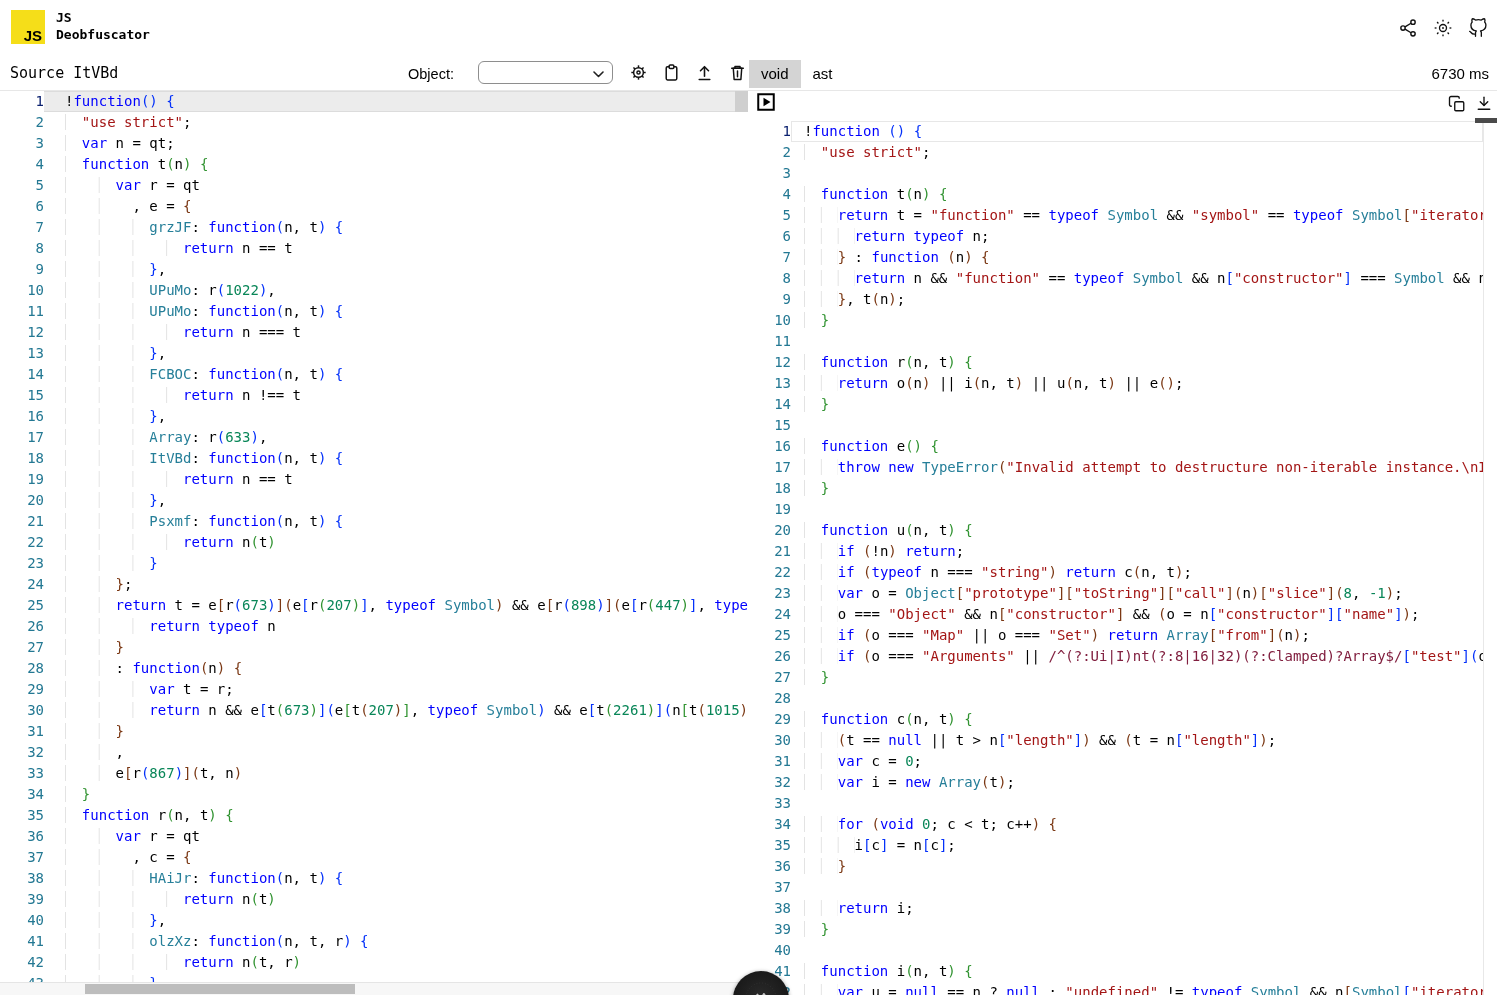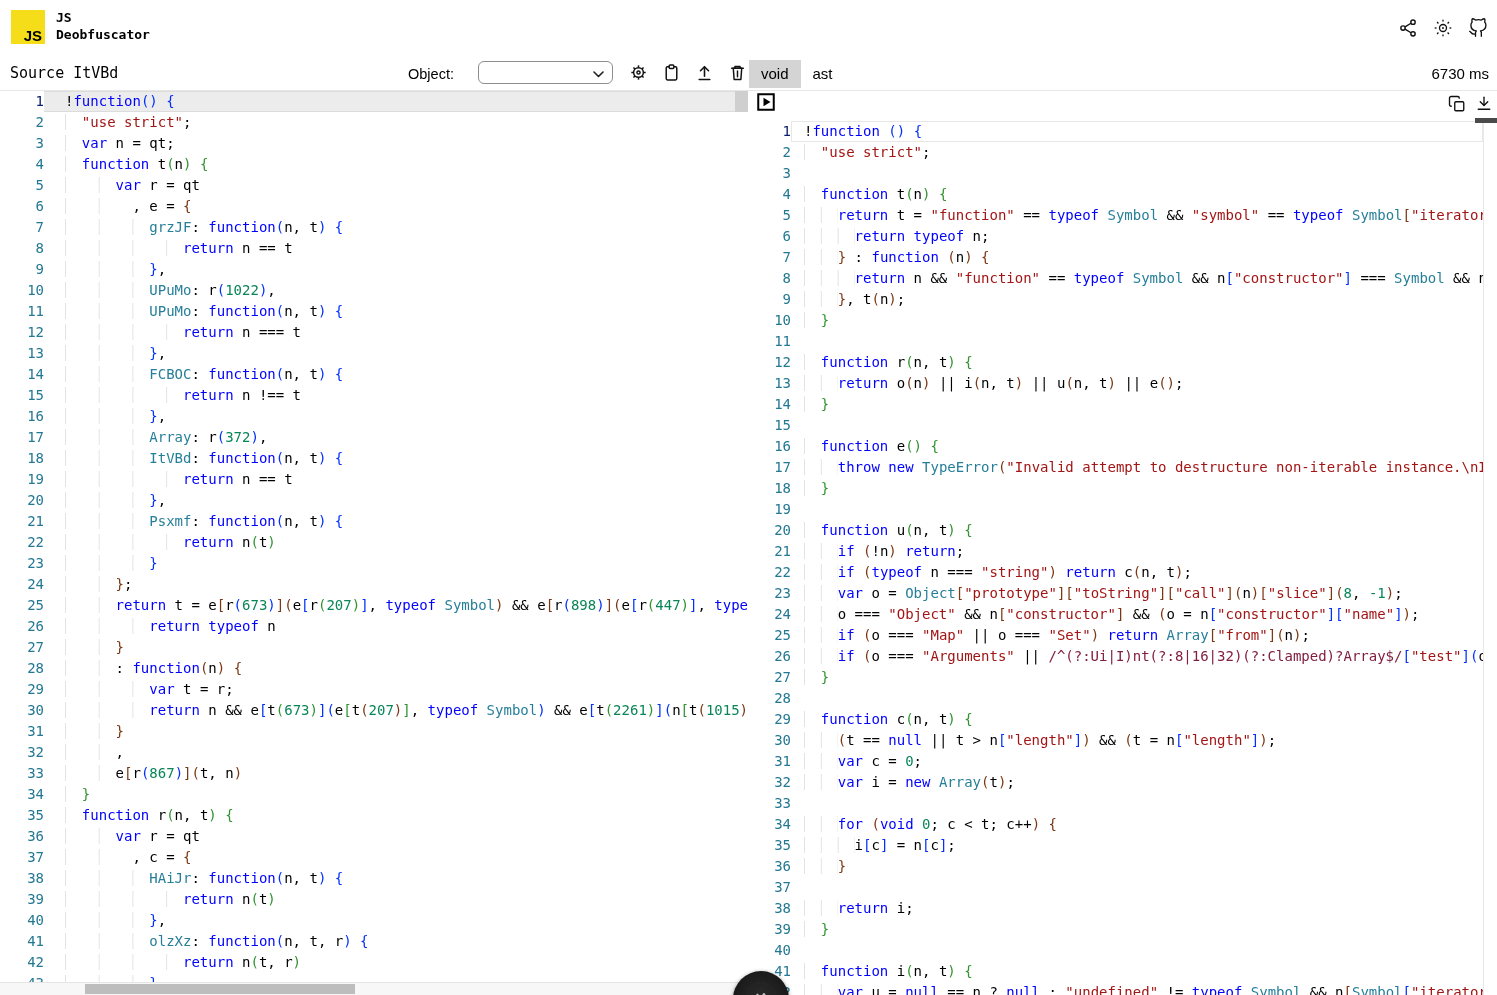--- a/index.html
+++ b/index.html
@@ -177,21 +177,21 @@
       <div class="row"><span class="ln" style="width:44px;color:#237893">7</span><span class="code" style="padding-left:21px;color:#000000"><span class="ig" style="background-size:4ch 100%">          </span><span style="color:#267f99">grzJF</span>: <span style="color:#0000ff">function</span><span style="color:#0431fa">(</span>n, t<span style="color:#0431fa">)</span> <span style="color:#0431fa">{</span></span></div>
       <div class="row"><span class="ln" style="width:44px;color:#237893">8</span><span class="code" style="padding-left:21px;color:#000000"><span class="ig" style="background-size:4ch 100%">              </span><span style="color:#0000ff">return</span> n == t</span></div>
       <div class="row"><span class="ln" style="width:44px;color:#237893">9</span><span class="code" style="padding-left:21px;color:#000000"><span class="ig" style="background-size:4ch 100%">          </span><span style="color:#0431fa">}</span>,</span></div>
       <div class="row"><span class="ln" style="width:44px;color:#237893">10</span><span class="code" style="padding-left:21px;color:#000000"><span class="ig" style="background-size:4ch 100%">          </span><span style="color:#267f99">UPuMo</span>: r<span style="color:#0431fa">(</span><span style="color:#098658">1022</span><span style="color:#0431fa">)</span>,</span></div>
       <div class="row"><span class="ln" style="width:44px;color:#237893">11</span><span class="code" style="padding-left:21px;color:#000000"><span class="ig" style="background-size:4ch 100%">          </span><span style="color:#267f99">UPuMo</span>: <span style="color:#0000ff">function</span><span style="color:#0431fa">(</span>n, t<span style="color:#0431fa">)</span> <span style="color:#0431fa">{</span></span></div>
       <div class="row"><span class="ln" style="width:44px;color:#237893">12</span><span class="code" style="padding-left:21px;color:#000000"><span class="ig" style="background-size:4ch 100%">              </span><span style="color:#0000ff">return</span> n === t</span></div>
       <div class="row"><span class="ln" style="width:44px;color:#237893">13</span><span class="code" style="padding-left:21px;color:#000000"><span class="ig" style="background-size:4ch 100%">          </span><span style="color:#0431fa">}</span>,</span></div>
       <div class="row"><span class="ln" style="width:44px;color:#237893">14</span><span class="code" style="padding-left:21px;color:#000000"><span class="ig" style="background-size:4ch 100%">          </span><span style="color:#267f99">FCBOC</span>: <span style="color:#0000ff">function</span><span style="color:#0431fa">(</span>n, t<span style="color:#0431fa">)</span> <span style="color:#0431fa">{</span></span></div>
       <div class="row"><span class="ln" style="width:44px;color:#237893">15</span><span class="code" style="padding-left:21px;color:#000000"><span class="ig" style="background-size:4ch 100%">              </span><span style="color:#0000ff">return</span> n !== t</span></div>
       <div class="row"><span class="ln" style="width:44px;color:#237893">16</span><span class="code" style="padding-left:21px;color:#000000"><span class="ig" style="background-size:4ch 100%">          </span><span style="color:#0431fa">}</span>,</span></div>
-      <div class="row"><span class="ln" style="width:44px;color:#237893">17</span><span class="code" style="padding-left:21px;color:#000000"><span class="ig" style="background-size:4ch 100%">          </span><span style="color:#267f99">Array</span>: r<span style="color:#0431fa">(</span><span style="color:#098658">372</span><span style="color:#0431fa">)</span>,</span></div>
+      <div class="row"><span class="ln" style="width:44px;color:#237893">17</span><span class="code" style="padding-left:21px;color:#000000"><span class="ig" style="background-size:4ch 100%">          </span><span style="color:#267f99">Array</span>: r<span style="color:#0431fa">(</span><span style="color:#098658">633</span><span style="color:#0431fa">)</span>,</span></div>
       <div class="row"><span class="ln" style="width:44px;color:#237893">18</span><span class="code" style="padding-left:21px;color:#000000"><span class="ig" style="background-size:4ch 100%">          </span><span style="color:#267f99">ItVBd</span>: <span style="color:#0000ff">function</span><span style="color:#0431fa">(</span>n, t<span style="color:#0431fa">)</span> <span style="color:#0431fa">{</span></span></div>
       <div class="row"><span class="ln" style="width:44px;color:#237893">19</span><span class="code" style="padding-left:21px;color:#000000"><span class="ig" style="background-size:4ch 100%">              </span><span style="color:#0000ff">return</span> n == t</span></div>
       <div class="row"><span class="ln" style="width:44px;color:#237893">20</span><span class="code" style="padding-left:21px;color:#000000"><span class="ig" style="background-size:4ch 100%">          </span><span style="color:#0431fa">}</span>,</span></div>
       <div class="row"><span class="ln" style="width:44px;color:#237893">21</span><span class="code" style="padding-left:21px;color:#000000"><span class="ig" style="background-size:4ch 100%">          </span><span style="color:#267f99">Psxmf</span>: <span style="color:#0000ff">function</span><span style="color:#0431fa">(</span>n, t<span style="color:#0431fa">)</span> <span style="color:#0431fa">{</span></span></div>
       <div class="row"><span class="ln" style="width:44px;color:#237893">22</span><span class="code" style="padding-left:21px;color:#000000"><span class="ig" style="background-size:4ch 100%">              </span><span style="color:#0000ff">return</span> n<span style="color:#319331">(</span>t<span style="color:#319331">)</span></span></div>
       <div class="row"><span class="ln" style="width:44px;color:#237893">23</span><span class="code" style="padding-left:21px;color:#000000"><span class="ig" style="background-size:4ch 100%">          </span><span style="color:#0431fa">}</span></span></div>
       <div class="row"><span class="ln" style="width:44px;color:#237893">24</span><span class="code" style="padding-left:21px;color:#000000"><span class="ig" style="background-size:4ch 100%">      </span><span style="color:#7b3814">}</span>;</span></div>
       <div class="row"><span class="ln" style="width:44px;color:#237893">25</span><span class="code" style="padding-left:21px;color:#000000"><span class="ig" style="background-size:4ch 100%">      </span><span style="color:#0000ff">return</span> t = e<span style="color:#7b3814">[</span>r<span style="color:#0431fa">(</span><span style="color:#098658">673</span><span style="color:#0431fa">)</span><span style="color:#7b3814">]</span><span style="color:#7b3814">(</span>e<span style="color:#0431fa">[</span>r<span style="color:#319331">(</span><span style="color:#098658">207</span><span style="color:#319331">)</span><span style="color:#0431fa">]</span>, <span style="color:#0000ff">typeof</span> <span style="color:#267f99">Symbol</span><span style="color:#7b3814">)</span> &amp;&amp; e<span style="color:#7b3814">[</span>r<span style="color:#0431fa">(</span><span style="color:#098658">898</span><span style="color:#0431fa">)</span><span style="color:#7b3814">]</span><span style="color:#7b3814">(</span>e<span style="color:#0431fa">[</span>r<span style="color:#319331">(</span><span style="color:#098658">447</span><span style="color:#319331">)</span><span style="color:#0431fa">]</span>, <span style="color:#0000ff">typeof</span>  ? n </span></div>
       <div class="row"><span class="ln" style="width:44px;color:#237893">26</span><span class="code" style="padding-left:21px;color:#000000"><span class="ig" style="background-size:4ch 100%">          </span><span style="color:#0000ff">return</span> <span style="color:#0000ff">typeof</span> n</span></div>
       <div class="row"><span class="ln" style="width:44px;color:#237893">27</span><span class="code" style="padding-left:21px;color:#000000"><span class="ig" style="background-size:4ch 100%">      </span><span style="color:#7b3814">}</span></span></div>

